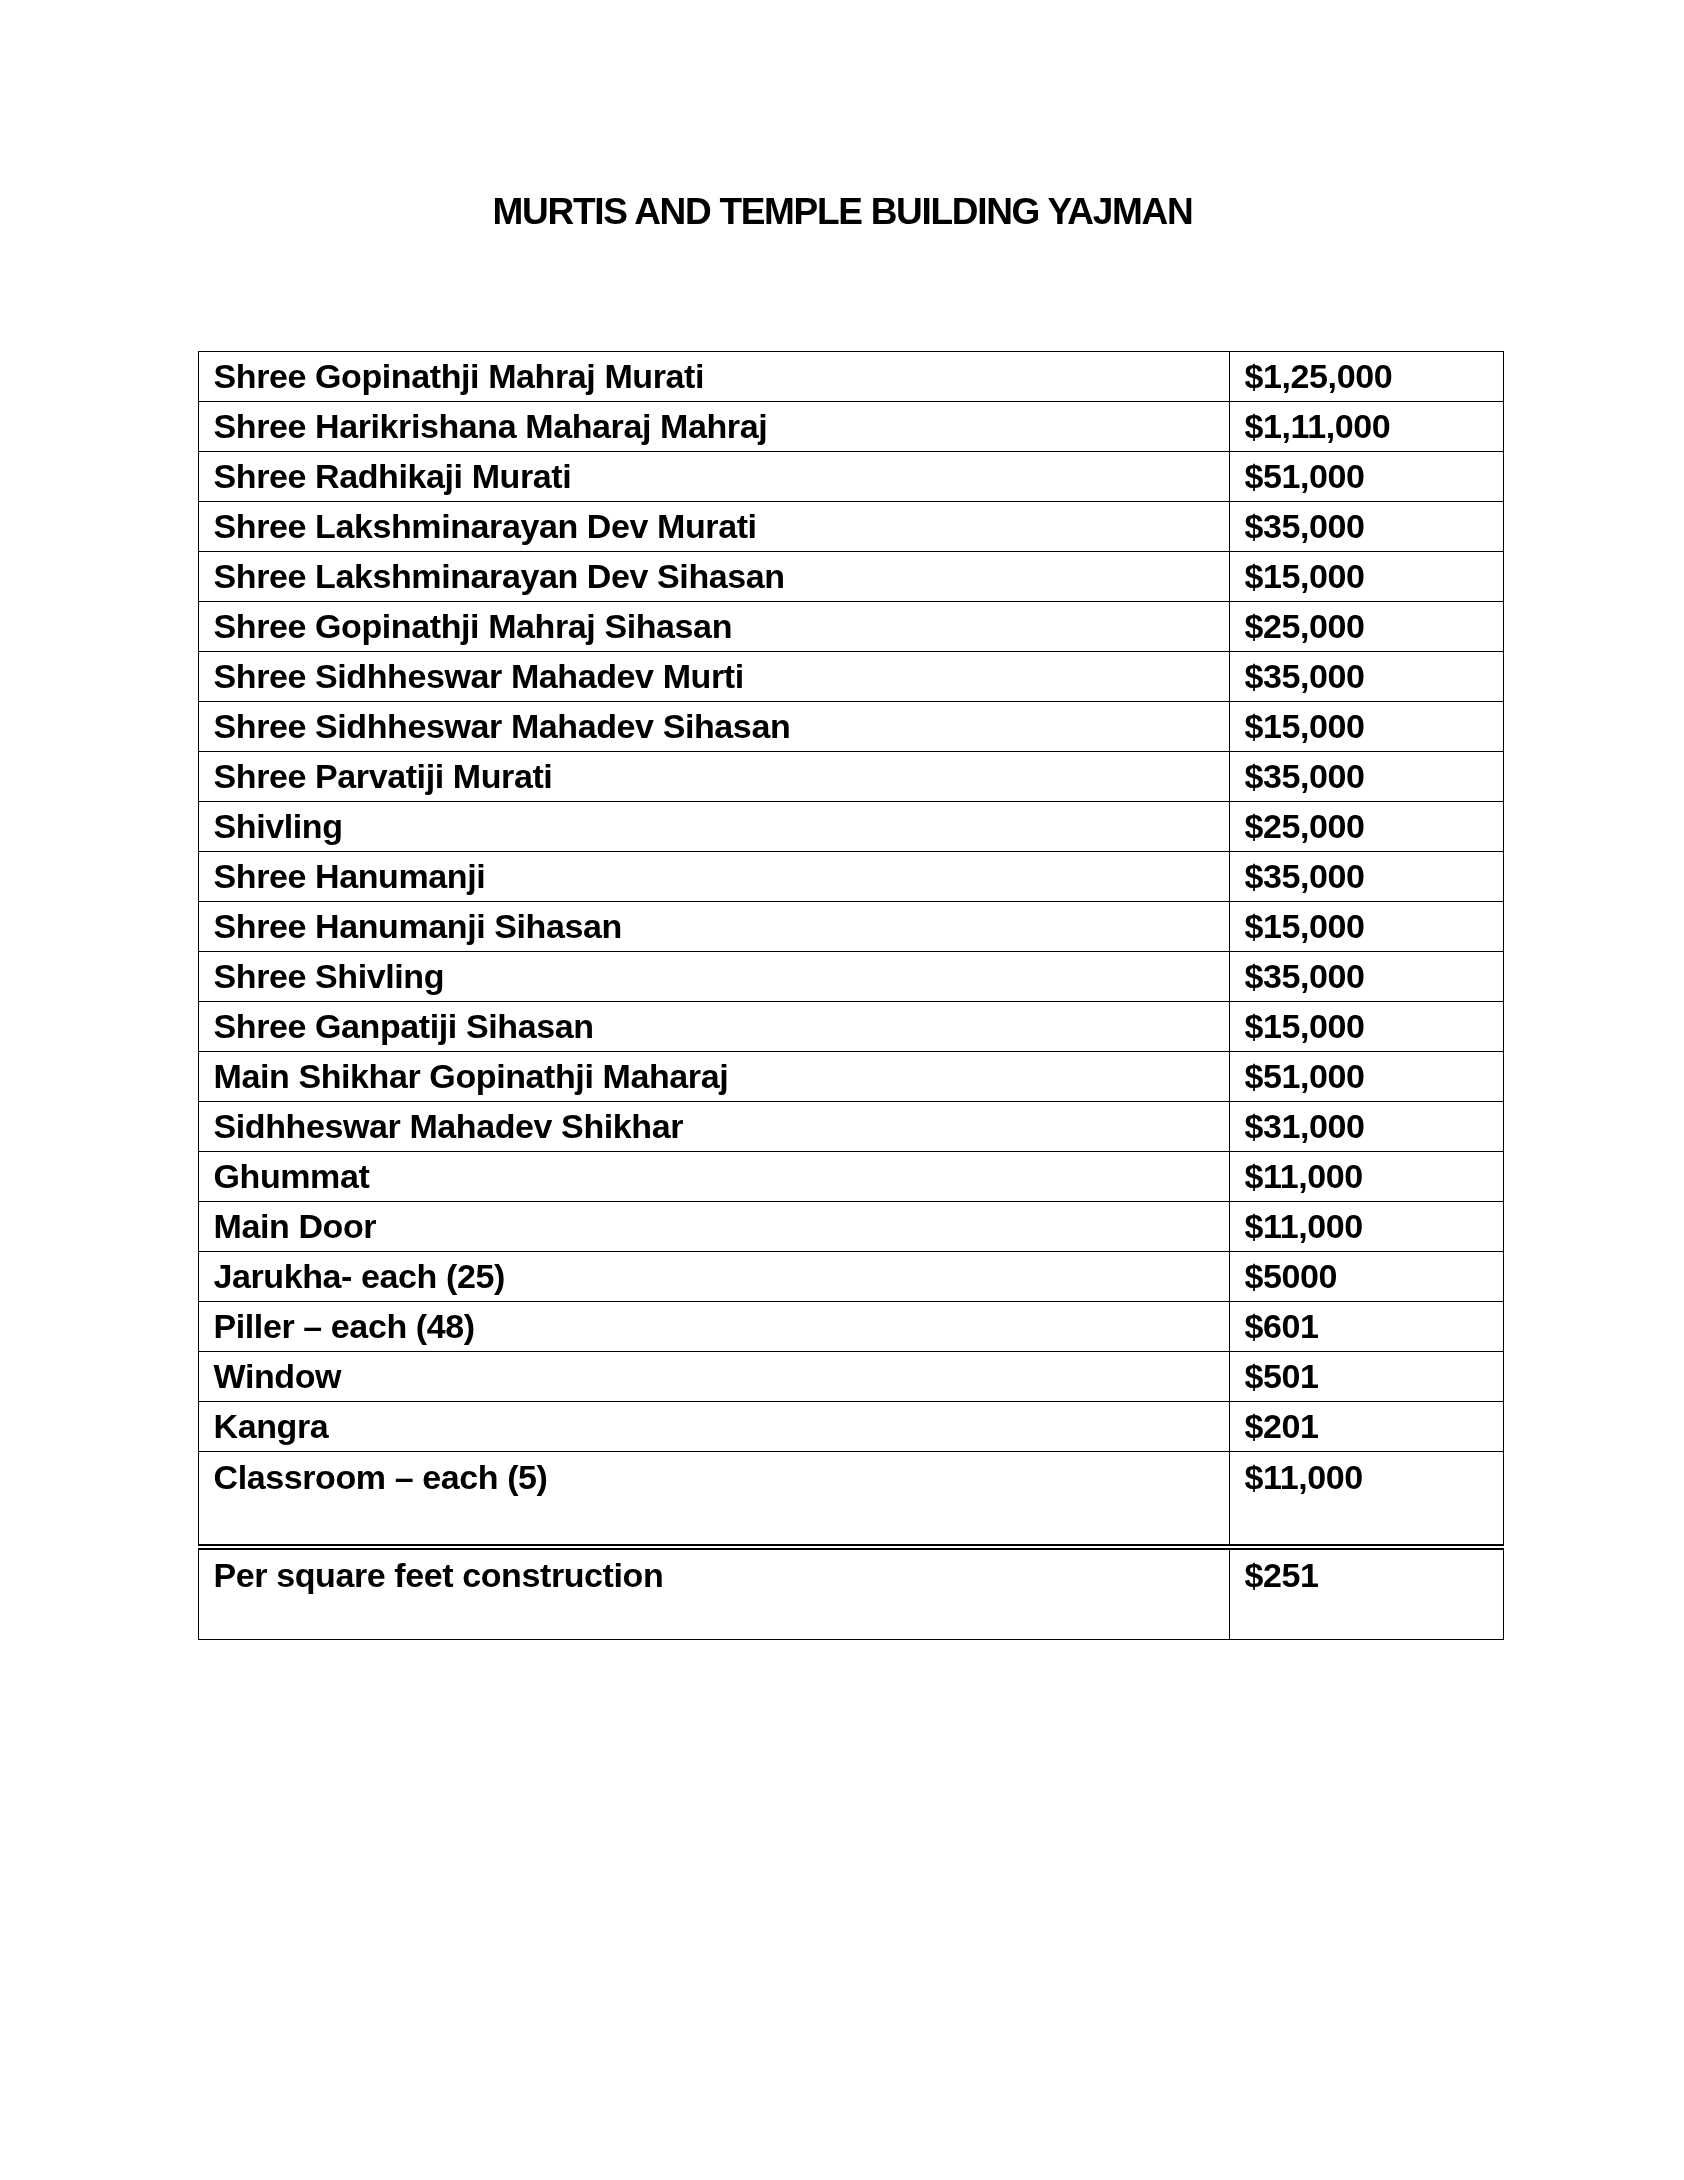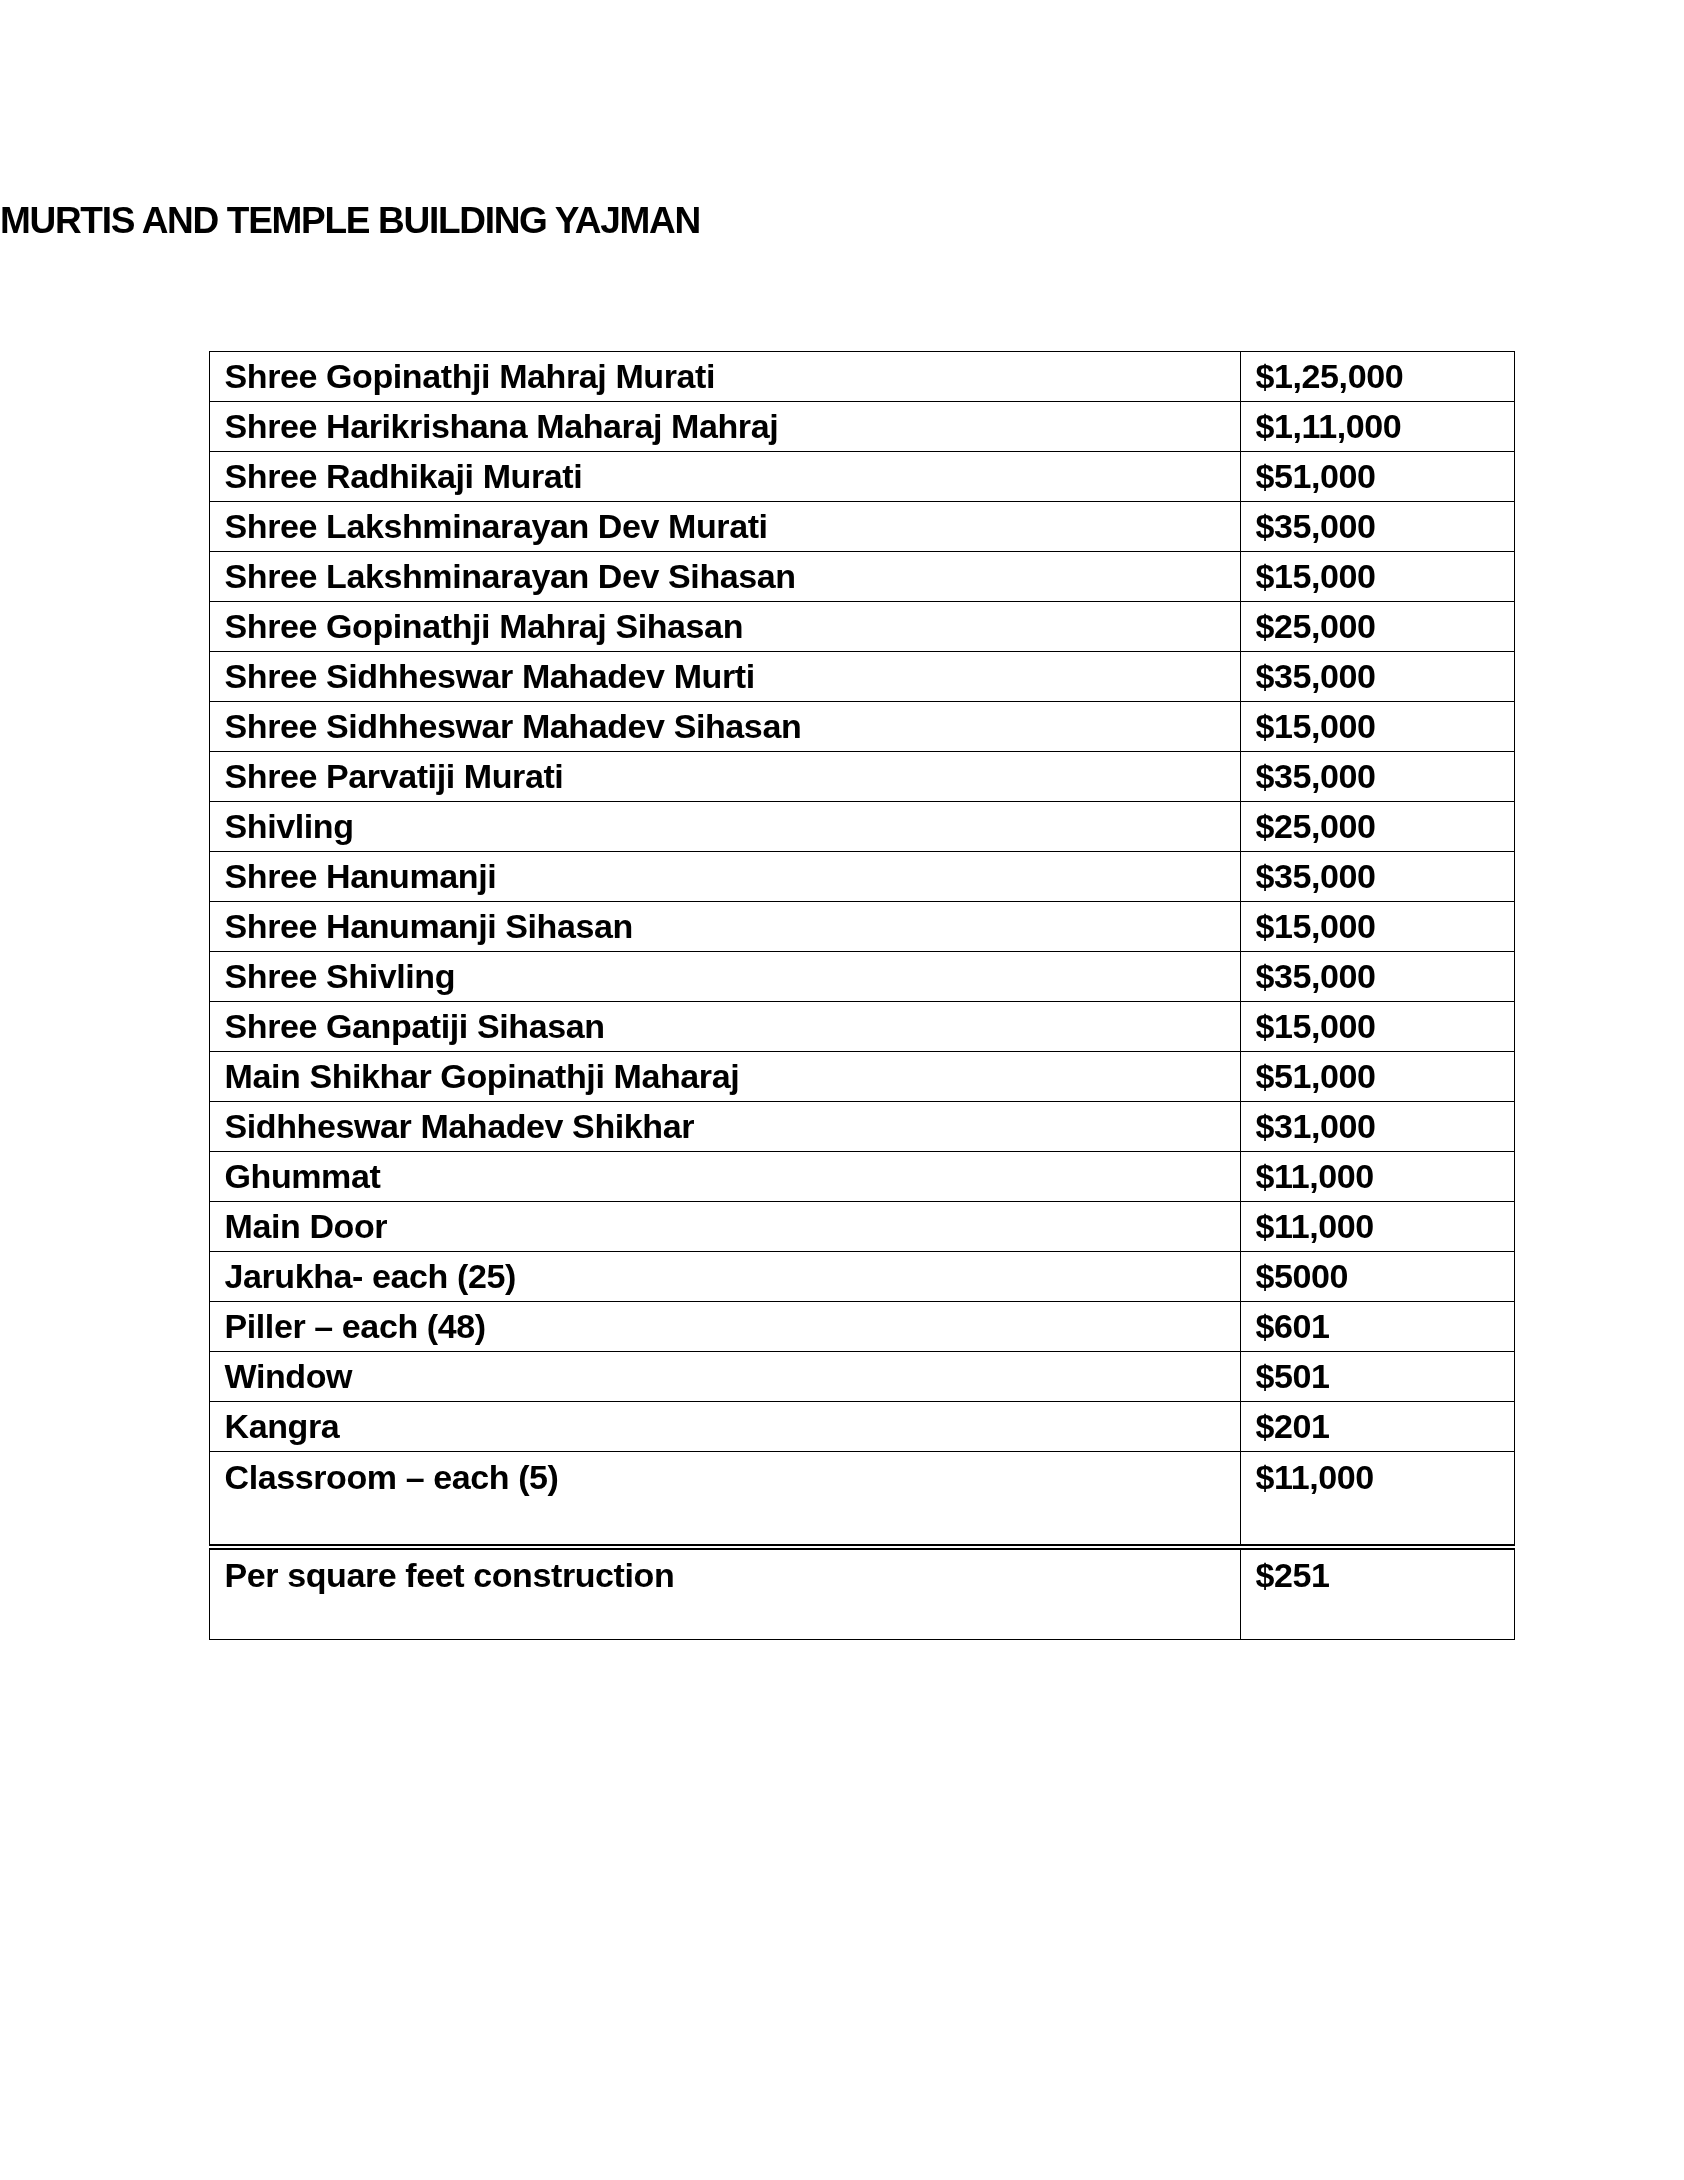--- a/index.html
+++ b/index.html
@@ -11,33 +11,33 @@
     position: relative;
     width: 1685px;
     height: 2181px;
     background: #ffffff;
     font-family: "Liberation Sans", sans-serif;
     color: #000000;
     overflow: hidden;
   }
   .doc-title {
     position: absolute;
-    top: 201px;
+    top: 192px;
     left: 0;
     width: 100%;
-    text-align: left;
+    text-align: center;
     font-size: 37px;
     font-weight: bold;
     letter-spacing: -1.3px;
     color: #000000;
     line-height: 1.1;
   }
   table.price-table {
     position: absolute;
-    left: 209px;
+    left: 198px;
     top: 351px;
     width: 1305px;
     border-collapse: collapse;
     table-layout: fixed;
   }
   table.price-table col.c-item  { width: 1031px; }
   table.price-table col.c-price { width: 274px; }
   table.price-table td {
     border: 1.7px solid #000000;
     font-size: 34px;

